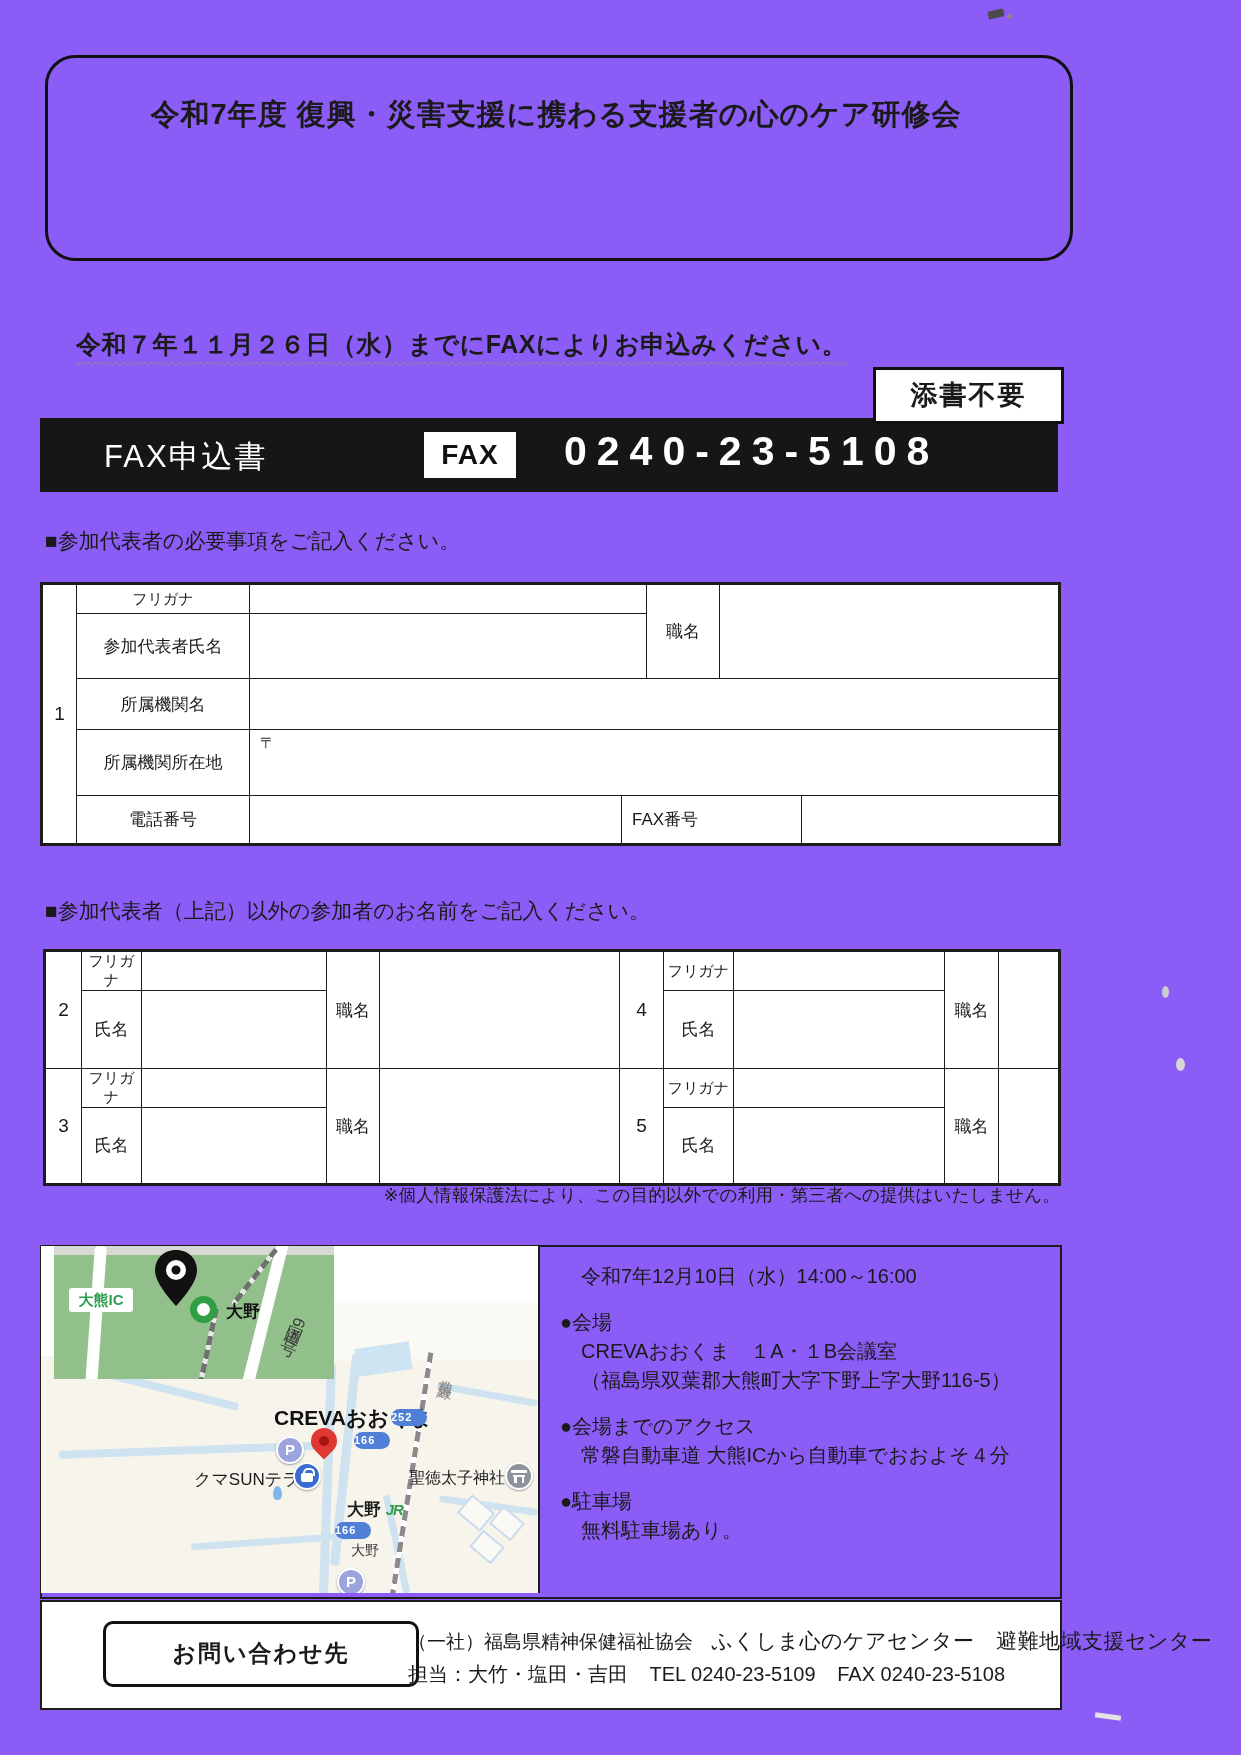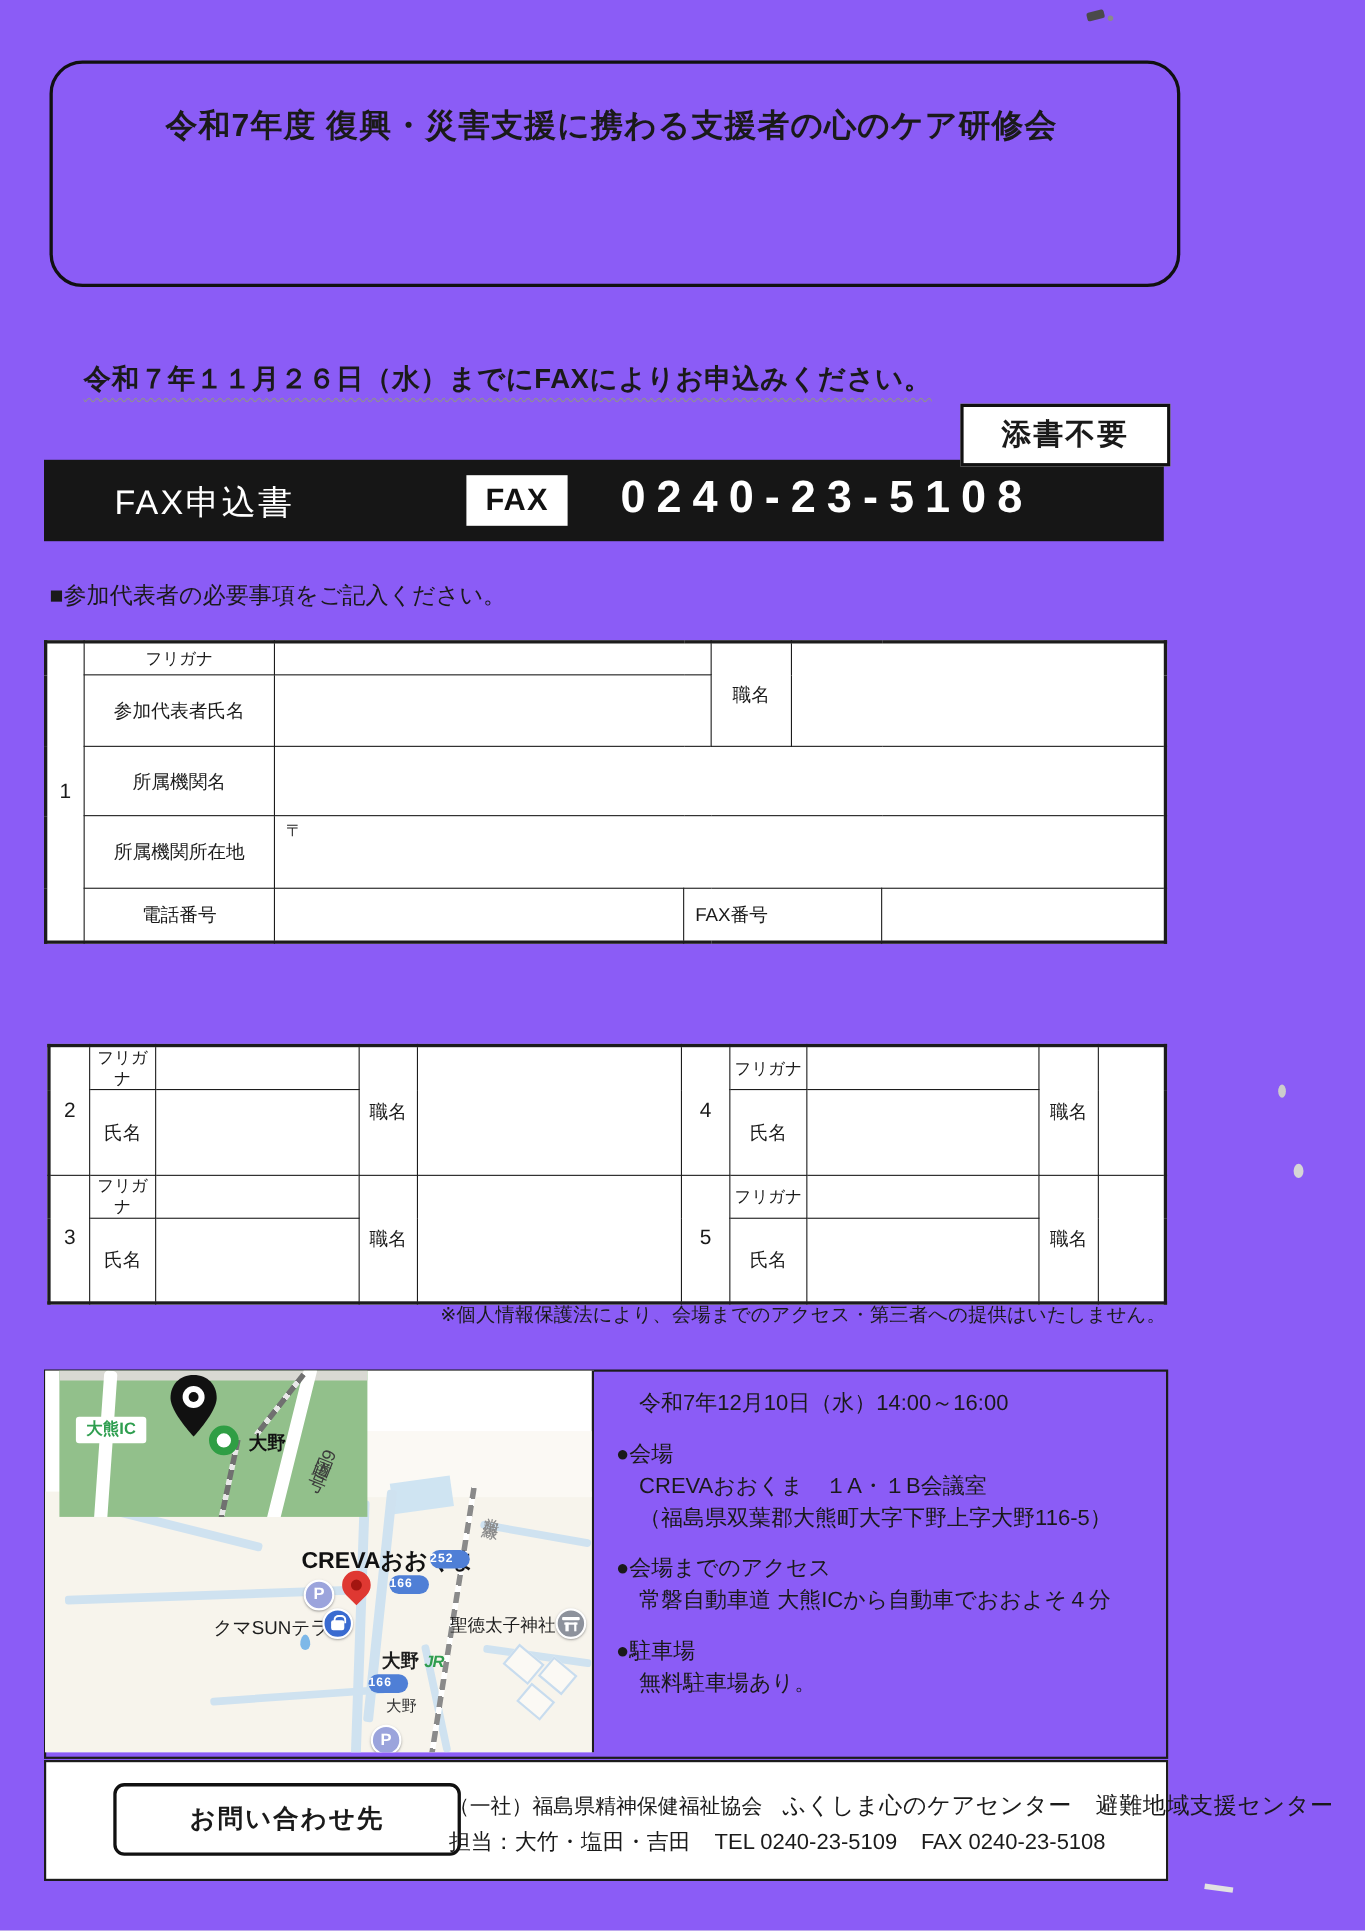--- a/index.html
+++ b/index.html
@@ -141,37 +141,38 @@
       <td rowspan="5" class="num">1</td>
       <td class="sm">フリガナ</td>
       <td colspan="2"></td>
       <td rowspan="2">職名</td>
       <td rowspan="2" colspan="2"></td>
     </tr>
     <tr style="height:65px">
       <td>参加代表者氏名</td>
       <td colspan="2"></td>
     </tr>
-    <tr style="height:63px">
+    <tr style="height:51px">
       <td>所属機関名</td>
       <td colspan="5"></td>
     </tr>
     <tr style="height:66px">
       <td>所属機関所在地</td>
       <td colspan="5" class="postal"><span>〒</span></td>
     </tr>
     <tr style="height:49px">
       <td>電話番号</td>
       <td></td>
       <td colspan="3" class="left">FAX番号</td>
       <td></td>
     </tr>
   </tbody>
     </table>
 
+  <div class="abs h2">■参加代表者（上記）以外の参加者のお名前をご記入ください。</div>
 
   <table class="t2">
     <colgroup>
       <col style="width:37px">
         <col style="width:60px">
         <col style="width:185px">
         <col style="width:53px">
         <col style="width:240px">
       <col style="width:44px">
         <col style="width:70px">
@@ -212,21 +213,21 @@
     </tr>
     <tr style="height:77px">
       <td>氏名</td>
       <td></td>
       <td>氏名</td>
       <td></td>
     </tr>
   </tbody>
     </table>
 
-  <div class="abs privacy">※個人情報保護法により、会場までのアクセス・第三者への提供はいたしません。</div>
+  <div class="abs privacy">※個人情報保護法により、この目的以外での利用・第三者への提供はいたしません。</div>
 
   <div class="abs info-box"></div>
 
   <div class="abs map-panel">
     <div class="map-main"></div>
     <div class="map-main-up"></div>
     <div class="water" style="left:315px;top:99px;width:55px;height:28px;transform:rotate(-8deg);"></div>
 
     <div class="road" style="left:282px;top:118px;width:9px;height:232px;transform:rotate(2deg);"></div>
     <div class="road" style="left:300px;top:108px;width:9px;height:212px;transform:rotate(6deg);"></div>

